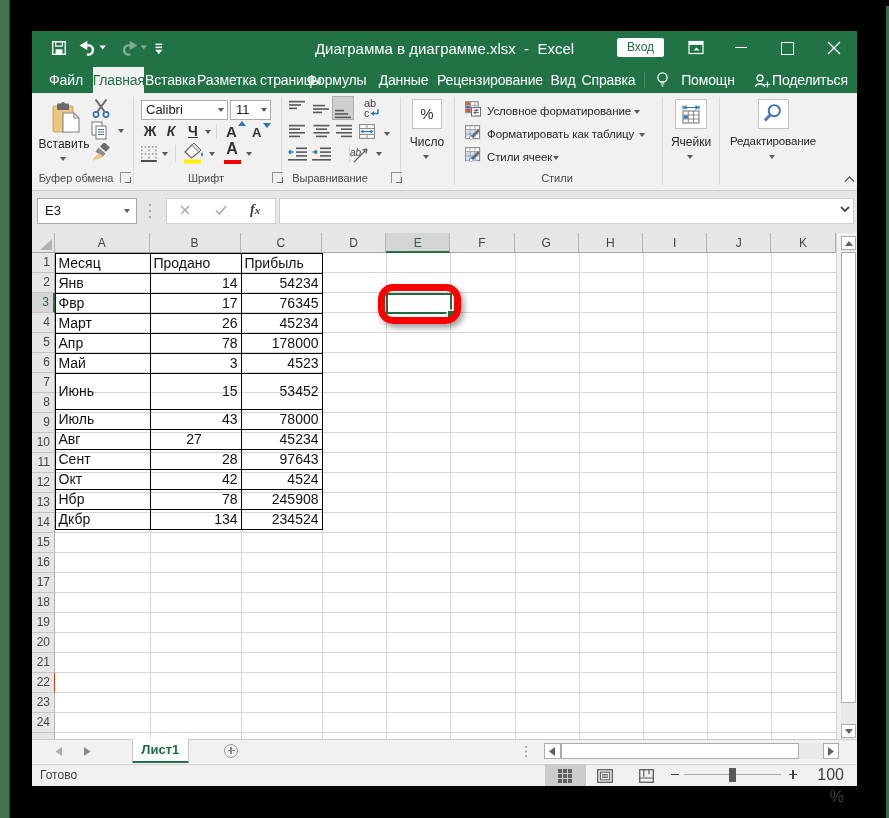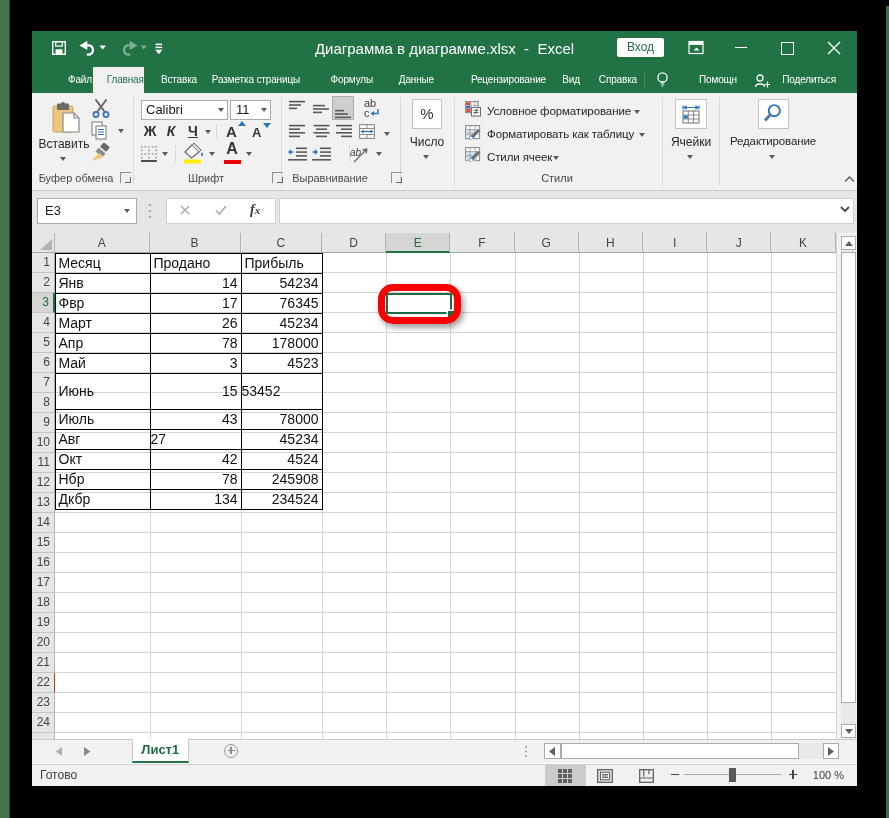--- a/index.html
+++ b/index.html
@@ -1,17 +1,17 @@
 <!DOCTYPE html>
 <html><head><meta charset="utf-8">
 <style>
 html,body{margin:0;padding:0}
 body{width:889px;height:818px;background:#000;font-family:"Liberation Sans",sans-serif;position:relative;overflow:hidden}
 .abs{position:absolute}
-.tab{position:absolute;top:36px;height:26px;line-height:26px;color:#fff;font-size:10px;letter-spacing:-0.15px;text-align:right;white-space:nowrap}
+.tab{position:absolute;top:36px;height:26px;line-height:26px;color:#fff;font-size:14px;letter-spacing:-0.15px;text-align:center;white-space:nowrap}
 .ghead{position:absolute;top:0;height:20px;line-height:20px;font-size:12px;color:#444;text-align:center;background:#E6E6E6;border-right:1px solid #B3B3B3;box-sizing:border-box}
 .rhead{position:absolute;left:0;width:23px;height:20px;line-height:19px;font-size:12px;color:#444;text-align:right;padding-right:4px;background:#E6E6E6;border-bottom:1px solid #C4C4C4;box-sizing:border-box}
 .vline{position:absolute;width:1px;background:#D6D6D6}
 .gsep{position:absolute;width:1px;background:#DADADA;top:66px;height:88px}
 .glabel{position:absolute;top:141px;height:12px;line-height:12px;font-size:11px;color:#494949;text-align:center;white-space:nowrap}
 .launch{position:absolute;top:141px;width:11px;height:11px;border:1px solid #8f8f8f;border-bottom:none;border-right:none;box-sizing:border-box}
 .launch:after{content:"";position:absolute;right:0px;bottom:0px;width:5px;height:5px;border-right:1.6px solid #666;border-bottom:1.6px solid #666}
 .dd{width:0;height:0;border-left:3.5px solid transparent;border-right:3.5px solid transparent;border-top:4px solid #5a5a5a;position:absolute}
 td{border:1px solid #000;padding:0;font-size:14px;color:#111;overflow:hidden;white-space:nowrap}
 </style></head><body>
@@ -389,31 +389,36 @@
           <td style="text-align:right;padding-right:3px">178000</td>
         </tr>
 <tr style="height:20px">
           <td style="padding-left:3px">Май</td>
           <td style="text-align:right;padding-right:3px">3</td>
           <td style="text-align:right;padding-right:3px">4523</td>
         </tr>
 <tr style="height:36px">
           <td style="padding-left:3px">Июнь</td>
           <td style="text-align:right;padding-right:3px">15</td>
-          <td style="text-align:left;padding-right:3px">53452</td>
+          <td style="text-align:right;padding-right:3px">53452</td>
         </tr>
 <tr style="height:20px">
           <td style="padding-left:3px">Июль</td>
           <td style="text-align:right;padding-right:3px">43</td>
           <td style="text-align:right;padding-right:3px">78000</td>
         </tr>
 <tr style="height:20px">
           <td style="padding-left:3px">Авг</td>
-          <td style="text-align:left;padding-right:3px">27</td>
+          <td style="text-align:center;padding-right:3px">27</td>
           <td style="text-align:right;padding-right:3px">45234</td>
+        </tr>
+<tr style="height:20px">
+          <td style="padding-left:3px">Сент</td>
+          <td style="text-align:right;padding-right:3px">28</td>
+          <td style="text-align:right;padding-right:3px">97643</td>
         </tr>
 <tr style="height:20px">
           <td style="padding-left:3px">Окт</td>
           <td style="text-align:right;padding-right:3px">42</td>
           <td style="text-align:right;padding-right:3px">4524</td>
         </tr>
 <tr style="height:20px">
           <td style="padding-left:3px">Нбр</td>
           <td style="text-align:right;padding-right:3px">78</td>
           <td style="text-align:right;padding-right:3px">245908</td>
@@ -488,13 +493,13 @@
 </svg>
 <svg class="abs" style="left:607px;top:738px" width="15" height="14" viewBox="0 0 15 14">
 <rect x="0.7" y="0.7" width="13.6" height="12.6" fill="none" stroke="#5f5f5f" stroke-width="1.3"></rect>
 <path d="M4.8 0.7 v7 M10 0.7 v4.5 M0.7 9 h13.6" stroke="#5f5f5f" stroke-width="1.2"></path>
 </svg>
 <div class="abs" style="left:639px;top:742.5px;width:8px;height:1.6px;background:#444"></div>
 <div class="abs" style="left:652px;top:743.2px;width:97px;height:1.2px;background:#A8A8A8"></div>
 <div class="abs" style="left:697px;top:737px;width:6.5px;height:14px;background:#595959"></div>
 <div class="abs" style="left:757px;top:742.5px;width:8px;height:1.6px;background:#444"></div>
 <div class="abs" style="left:757px;top:738.5px;width:1.6px;height:9.6px;background:#444;margin-left:3.2px"></div>
-<div class="abs" style="left:772px;top:733px;width:40px;height:34px;line-height:22px;font-size:11px;color:#3F3F3F;text-align:right">100 %</div>
+<div class="abs" style="left:772px;top:733px;width:40px;height:34px;line-height:22px;font-size:16px;color:#3F3F3F;text-align:right">100 %</div>
 </div>
 </body></html>

